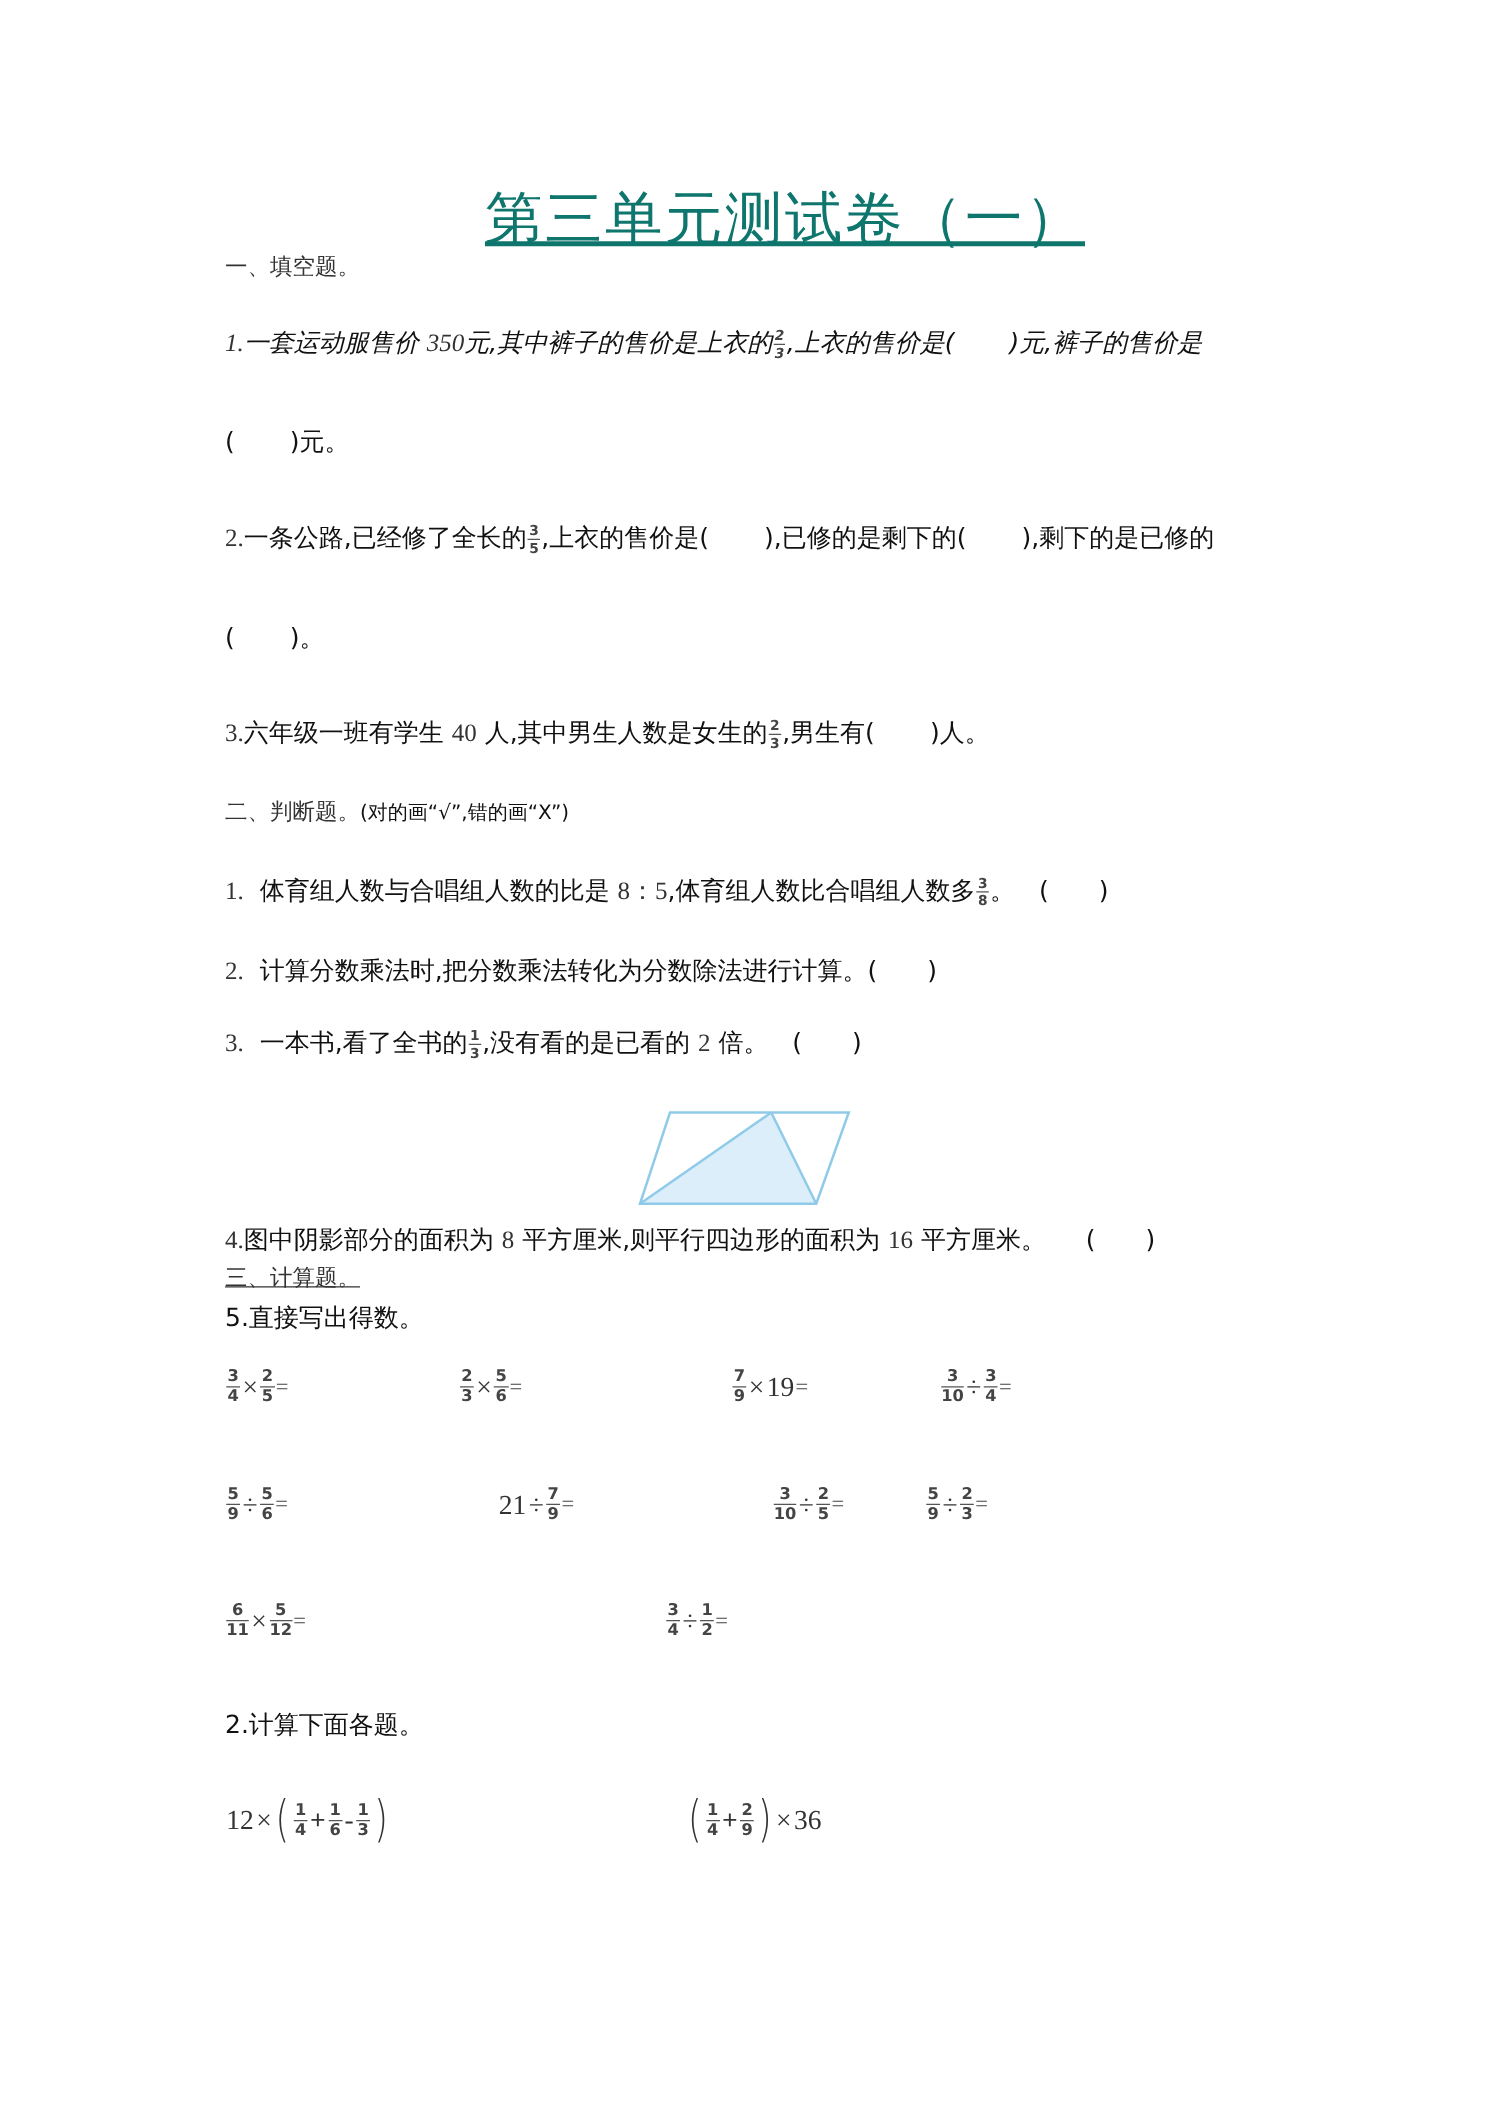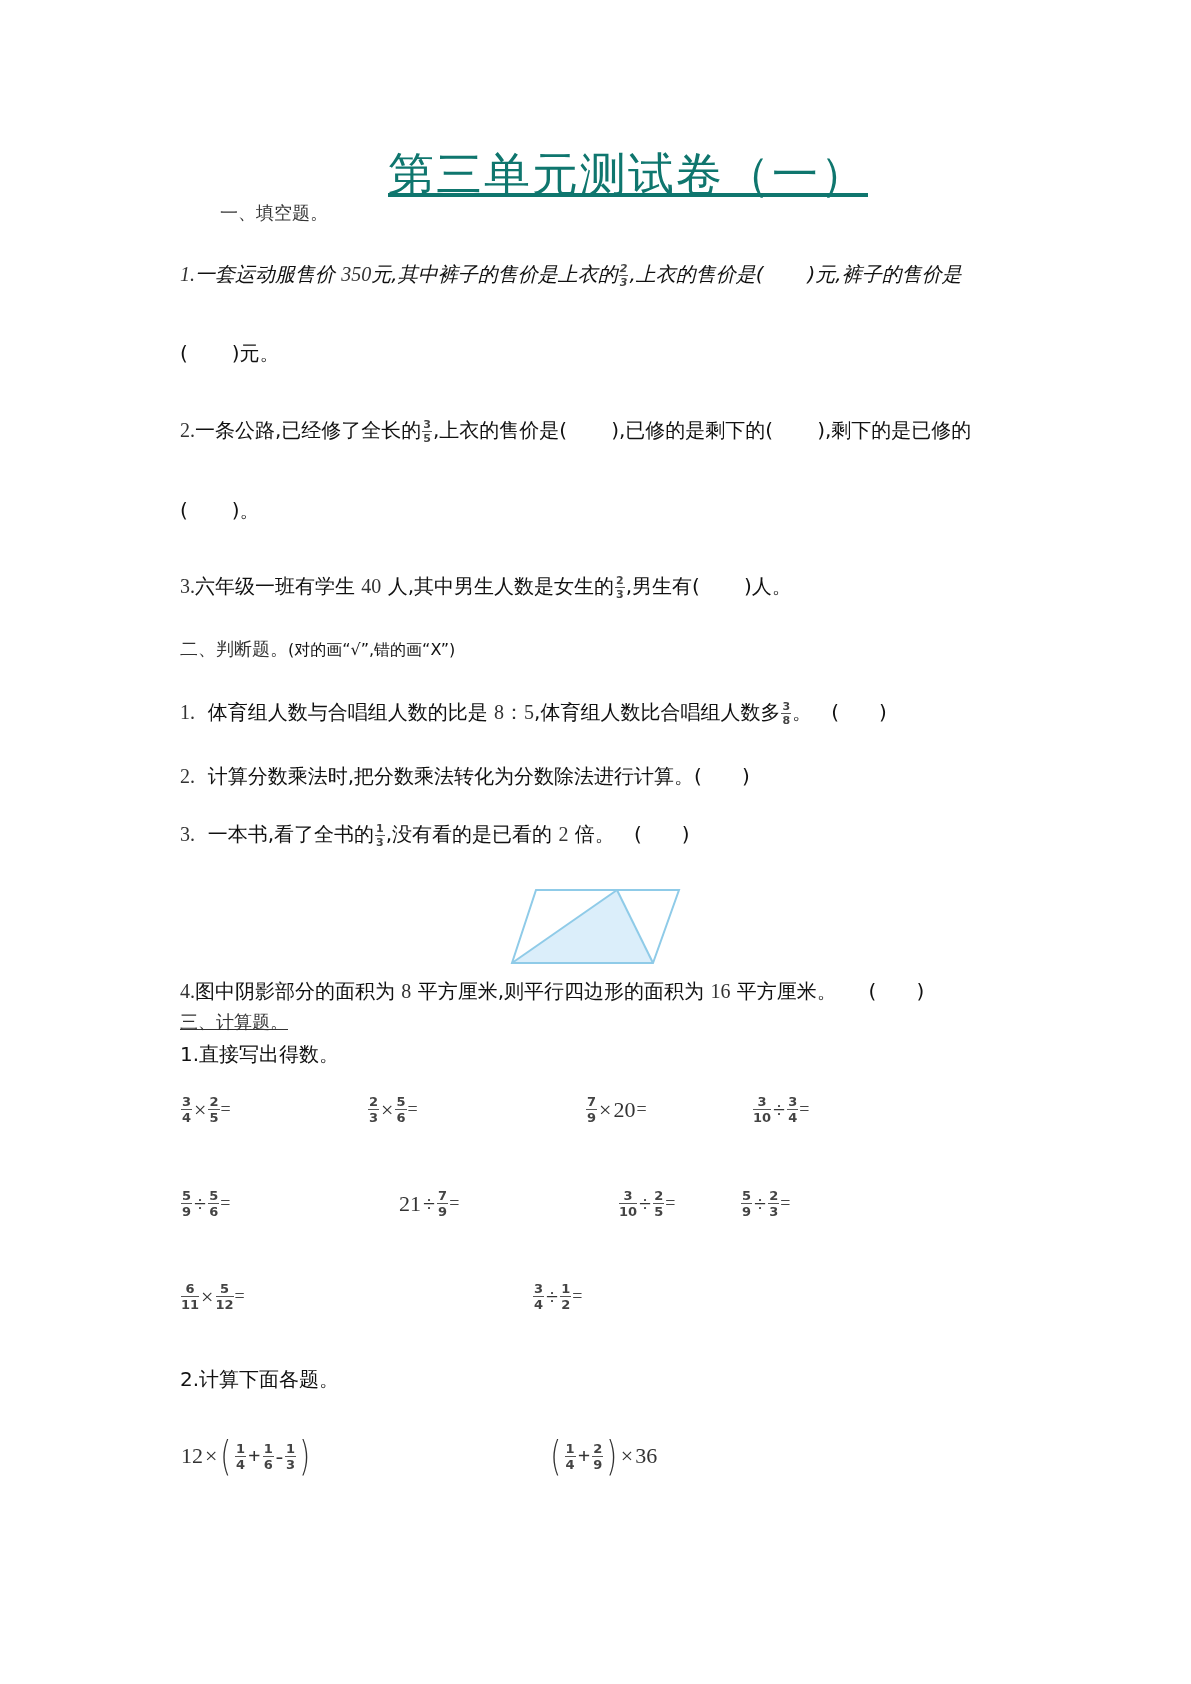--- a/index.html
+++ b/index.html
@@ -18,21 +18,21 @@
   .expr{font-size:20px;display:flex;align-items:center;}
   .op{font-family:"Liberation Serif","DejaVu Serif",serif;font-size:22px;color:#333;margin:0 1px;}
   .eq{font-family:"Liberation Serif",serif;font-size:18px;color:#444;}
   .paren{font-size:40px;font-weight:300;line-height:1;color:#333;transform:scaleX(0.7);display:inline-block;}
 </style>
 </head>
 <body>
 
 <div class="abs title">第三单元测试卷（一）</div>
 
-<div class="abs section" style="left:180px;top:201px;margin-left:40px;">一、填空题。</div>
+<div class="abs section" style="left:180px;top:201px;">一、填空题。</div>
 
 <div class="abs q" style="left:180px;top:261px;font-style:italic;">
   <span class="num">1.</span><span>一套运动服售价</span>
   <span class="num">350</span><span>元,其中裤子的售价是上衣的</span><span class="frac sm">
       <span class="n">2</span>
       <span class="bar"></span>
       <span class="d">3</span>
     </span><span>,上衣的售价是(</span><span class="blank"></span><span>)元,裤子的售价是</span>
 </div>
 <div class="abs q" style="left:180px;top:340px;">
@@ -102,21 +102,21 @@
 <div class="abs q" style="left:180px;top:978px;">
   <span class="num">4.</span><span>图中阴影部分的面积为</span>
   <span class="num">8</span>
   <span>平方厘米,则平行四边形的面积为</span>
   <span class="num">16</span>
   <span>平方厘米。</span>&nbsp;&nbsp;&nbsp;&nbsp;
   <span>(　　)</span>
 </div>
 
 <div class="abs section" style="left:180px;top:1010px;text-decoration:underline;">三、计算题。</div>
-<div class="abs q" style="left:180px;top:1041px;">1.直接写出得数。</div>
+<div class="abs q" style="left:180px;top:1041px;">5.直接写出得数。</div>
 
 <div class="abs expr" style="left:180px;top:1095px;">
   <span class="frac">
       <span class="n">3</span>
       <span class="bar"></span>
       <span class="d">4</span>
     </span>
     <span class="op">×</span>
     <span class="frac">
       <span class="n">2</span>
@@ -139,21 +139,21 @@
     </span>
     <span class="eq">=</span>
 </div>
 <div class="abs expr" style="left:585px;top:1095px;">
   <span class="frac">
       <span class="n">7</span>
       <span class="bar"></span>
       <span class="d">9</span>
     </span>
     <span class="op">×</span>
-    <span class="op">20</span>
+    <span class="op">19</span>
     <span class="eq">=</span>
 </div>
 <div class="abs expr" style="left:752px;top:1095px;">
   <span class="frac">
       <span class="n">3</span>
       <span class="bar"></span>
       <span class="d">10</span>
     </span>
     <span class="op">÷</span>
     <span class="frac">

